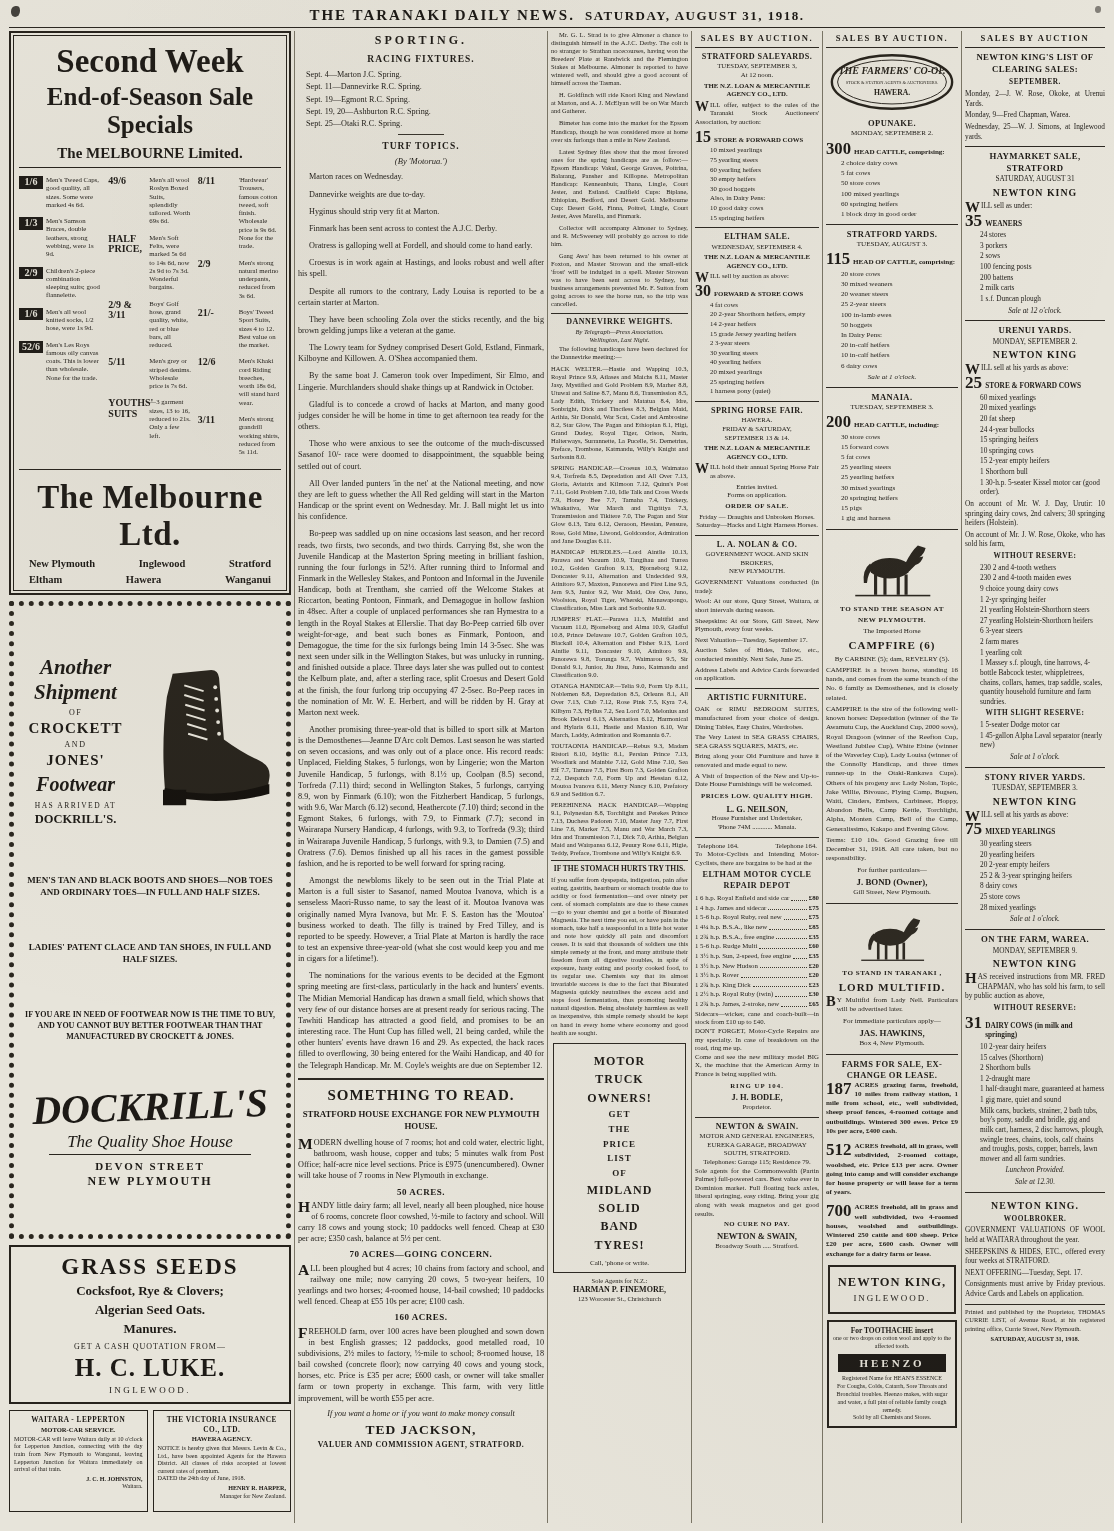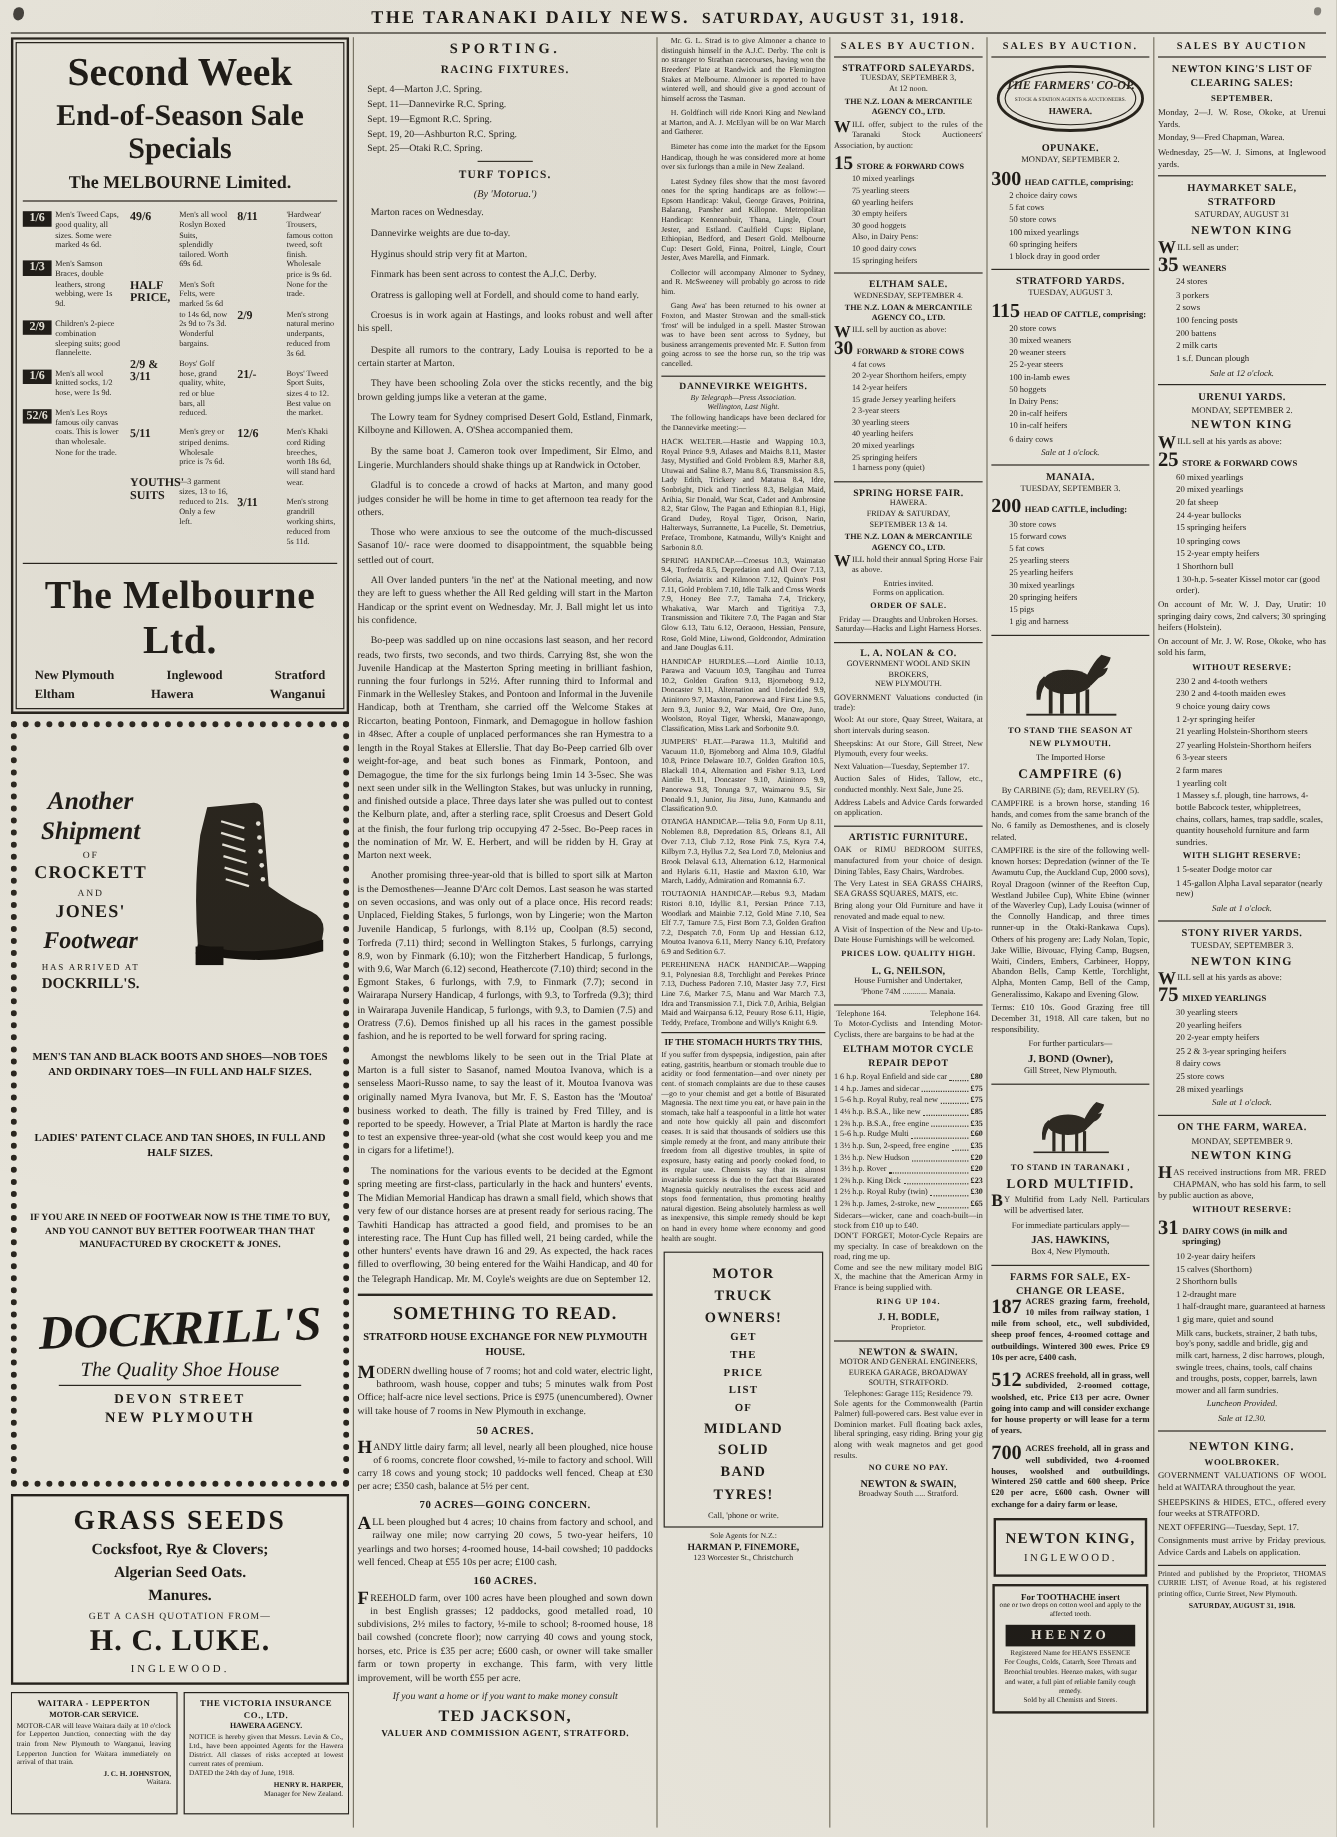--- a/index.html
+++ b/index.html
@@ -3,21 +3,21 @@
 <meta charset="utf-8">
 <style>
 *{margin:0;padding:0;box-sizing:border-box}
 html,body{width:1114px;height:1531px}
 body{background:#8f8a7d;font-family:"Liberation Serif","DejaVu Serif",serif;color:#1d1a16}
 .page{width:1114px;height:1531px;background:#e7e4da;position:relative;overflow:hidden;padding:6px 9px 4px}
 .page::before{content:"";position:absolute;inset:0;pointer-events:none;background:
  radial-gradient(circle at 18% 28%,rgba(110,100,80,.07),transparent 42%),
  radial-gradient(circle at 82% 72%,rgba(110,100,80,.06),transparent 45%),
  radial-gradient(circle at 55% 10%,rgba(110,100,80,.05),transparent 35%)}
-.masthead{display:flex;justify-content:center;align-items:flex-start;gap:10px;border-bottom:1.5px solid #2c2822;padding:1px 0 3px;position:relative}
+.masthead{display:flex;justify-content:center;align-items:flex-end;gap:10px;border-bottom:1.5px solid #2c2822;padding:1px 0 3px;position:relative}
 .mast-title{font-size:15px;font-weight:bold;letter-spacing:2px}
 .mast-date{font-size:13px;font-weight:bold;letter-spacing:1.5px}
 .smudge{position:absolute;width:9px;height:11px;background:#1d1a16;border-radius:50% 40% 55% 45%;opacity:.8;top:0}
 .smudge.l{left:2px}.smudge.r{right:4px;width:6px;height:7px;opacity:.5}
 .cols{display:flex;height:1492px;margin-top:3px}
 .vr{width:1px;background:#55503f;margin:0 3px;flex:none;opacity:.75}
 .col{overflow:hidden;height:100%}
 .col1{width:282px;flex:none}
 .col2{width:246px;flex:none;font-size:8.2px;line-height:1.36}
 .col3{width:137px;flex:none;font-size:6.5px;line-height:1.24;text-align:justify}

